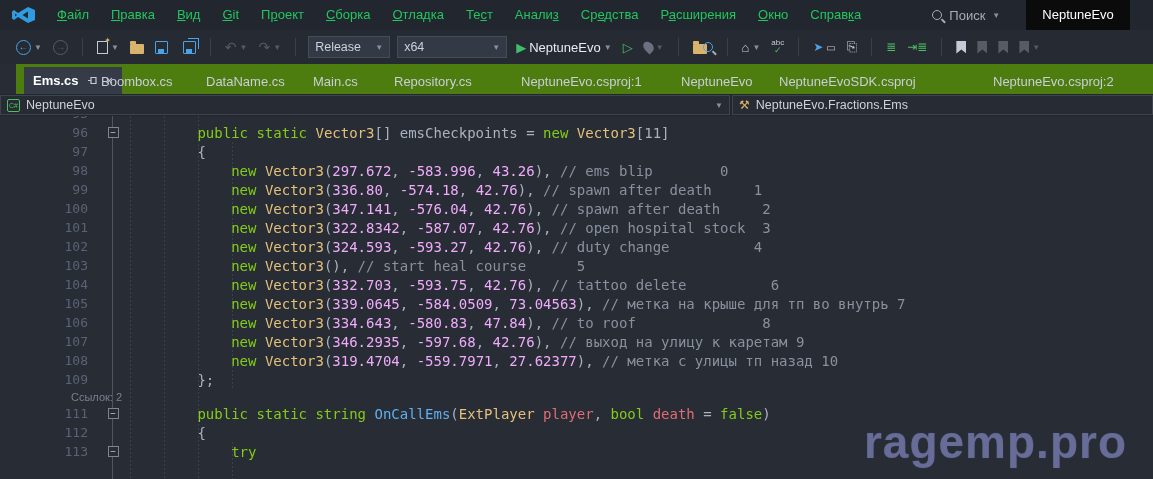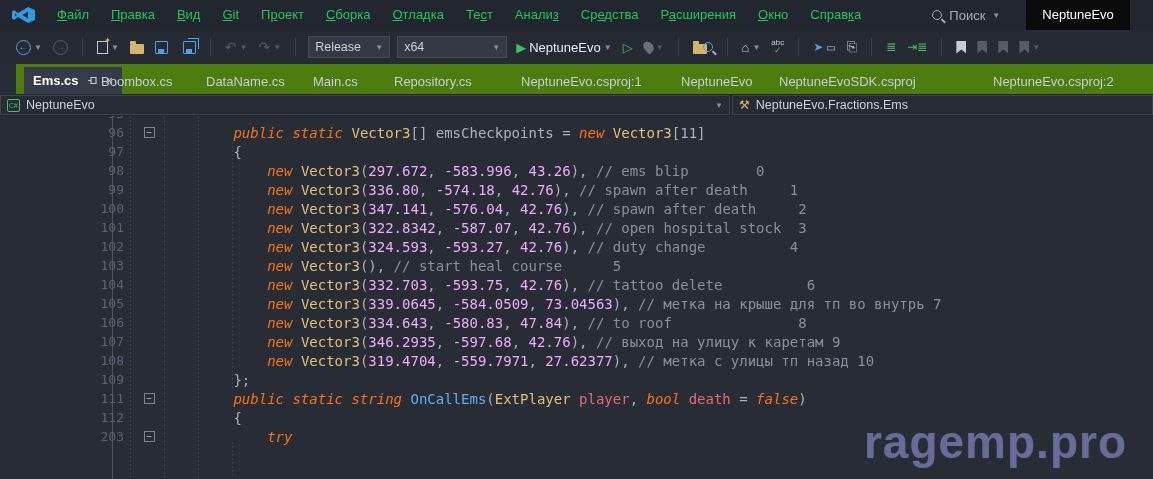--- a/index.html
+++ b/index.html
@@ -69,35 +69,35 @@
   .breadcrumb { position:absolute; left:0; top:94px; width:1153px; height:22px; background:#22262f; display:flex; }
   .crumb { border:1px solid #3e434e; background:#262b34; height:20px; margin-top:1px;
     display:flex; align-items:center; padding:0 6px; gap:6px; font-size:12.5px; color:#ccd1da; }
   .crumb.left { width:730px; }
   .crumb.right { width:421px; margin-left:2px; }
   .csharp-ic { width:13px; height:13px; border:1px solid #4ebe63; font-size:7px; color:#4ebe63;
     display:flex; align-items:center; justify-content:center; border-radius:2px; }
   .hammer-ic { color:#d8b36b; font-size:12px; }
 
   
-  .editor { position:absolute; left:0; top:116px; width:1153px; height:363px; background:#272c35; overflow:hidden;padding-left:36px; }
+  .editor { position:absolute; left:0; top:116px; width:1153px; height:363px; background:#272c35; overflow:hidden; }
   .fold-line { position:absolute; left:112px; top:0; bottom:0; width:1px; background:#4e5560; }
   .guide { position:absolute; width:1px; background-image:linear-gradient(#3b414c 50%, rgba(0,0,0,0) 50%);
     background-size:1px 4px; top:0; bottom:0; }
   .code-rows { position:relative; margin-top:-12px; }
   .row { height:19px; display:flex; align-items:center; white-space:pre; }
   .row .num { width:100px; padding-right:12px; text-align:right; color:#5a6375;
     font-family:"DejaVu Sans Mono", monospace; font-size:13px; flex:0 0 auto; }
   .row .fold { width:26px; flex:0 0 auto; display:flex; justify-content:center; }
   .foldbox { width:11px; height:11px; border:1px solid #7e8590; background:#272c35; color:#c5cbd6;
     font-size:9px; line-height:9px; text-align:center; font-family:"DejaVu Sans Mono", monospace; }
   .row .code { font-family:"DejaVu Sans Mono", monospace; font-size:14px; padding-left:4px; }
   .row.codelens { height:15px; }
   .row.codelens .code { font-family:"Liberation Sans", sans-serif; font-size:11px; color:#7a818d; padding-left:71px; }
-  .tk-kw { color:#f97316;font-style:italic; } .tk-type { color:#e5c07b; } .tk-num { color:#f0abfc; }
+  .tk-kw { color:#84cc16; } .tk-type { color:#e5c07b; } .tk-num { color:#f0abfc; }
   .tk-fn { color:#61afef; } .tk-param { color:#e06c75; } .tk-pn { color:#abb2bf; }
   .tk-pl { color:#abb2bf; } .tk-cmt { color:#8a919e; } .tk-ws { color:#abb2bf; }
 
   .watermark { position:absolute; right:26px; bottom:10px; font-size:46px; font-weight:bold;
     color:rgba(125,132,195,0.48); letter-spacing:1px; text-shadow:0 0 1px rgba(170,175,230,0.35); }
 </style>
 </head>
 <body>
 
 <div class="titlebar">
@@ -275,18 +275,19 @@
       <div class="row"><span class="num">100</span><span class="fold"></span><span class="code"><span class="tk-ws">            </span><span class="tk-kw">new </span><span class="tk-type">Vector3</span><span class="tk-pn">(</span><span class="tk-num">347.141</span><span class="tk-pn">, </span><span class="tk-num">-576.04</span><span class="tk-pn">, </span><span class="tk-num">42.76</span><span class="tk-pn">), </span><span class="tk-cmt">// spawn after death     2</span></span></div>
       <div class="row"><span class="num">101</span><span class="fold"></span><span class="code"><span class="tk-ws">            </span><span class="tk-kw">new </span><span class="tk-type">Vector3</span><span class="tk-pn">(</span><span class="tk-num">322.8342</span><span class="tk-pn">, </span><span class="tk-num">-587.07</span><span class="tk-pn">, </span><span class="tk-num">42.76</span><span class="tk-pn">), </span><span class="tk-cmt">// open hospital stock  3</span></span></div>
       <div class="row"><span class="num">102</span><span class="fold"></span><span class="code"><span class="tk-ws">            </span><span class="tk-kw">new </span><span class="tk-type">Vector3</span><span class="tk-pn">(</span><span class="tk-num">324.593</span><span class="tk-pn">, </span><span class="tk-num">-593.27</span><span class="tk-pn">, </span><span class="tk-num">42.76</span><span class="tk-pn">), </span><span class="tk-cmt">// duty change          4</span></span></div>
       <div class="row"><span class="num">103</span><span class="fold"></span><span class="code"><span class="tk-ws">            </span><span class="tk-kw">new </span><span class="tk-type">Vector3</span><span class="tk-pn">(), </span><span class="tk-cmt">// start heal course      5</span></span></div>
       <div class="row"><span class="num">104</span><span class="fold"></span><span class="code"><span class="tk-ws">            </span><span class="tk-kw">new </span><span class="tk-type">Vector3</span><span class="tk-pn">(</span><span class="tk-num">332.703</span><span class="tk-pn">, </span><span class="tk-num">-593.75</span><span class="tk-pn">, </span><span class="tk-num">42.76</span><span class="tk-pn">), </span><span class="tk-cmt">// tattoo delete          6</span></span></div>
       <div class="row"><span class="num">105</span><span class="fold"></span><span class="code"><span class="tk-ws">            </span><span class="tk-kw">new </span><span class="tk-type">Vector3</span><span class="tk-pn">(</span><span class="tk-num">339.0645</span><span class="tk-pn">, </span><span class="tk-num">-584.0509</span><span class="tk-pn">, </span><span class="tk-num">73.04563</span><span class="tk-pn">), </span><span class="tk-cmt">// метка на крыше для тп во внутрь 7</span></span></div>
       <div class="row"><span class="num">106</span><span class="fold"></span><span class="code"><span class="tk-ws">            </span><span class="tk-kw">new </span><span class="tk-type">Vector3</span><span class="tk-pn">(</span><span class="tk-num">334.643</span><span class="tk-pn">, </span><span class="tk-num">-580.83</span><span class="tk-pn">, </span><span class="tk-num">47.84</span><span class="tk-pn">), </span><span class="tk-cmt">// to roof               8</span></span></div>
       <div class="row"><span class="num">107</span><span class="fold"></span><span class="code"><span class="tk-ws">            </span><span class="tk-kw">new </span><span class="tk-type">Vector3</span><span class="tk-pn">(</span><span class="tk-num">346.2935</span><span class="tk-pn">, </span><span class="tk-num">-597.68</span><span class="tk-pn">, </span><span class="tk-num">42.76</span><span class="tk-pn">), </span><span class="tk-cmt">// выход на улицу к каретам 9</span></span></div>
       <div class="row"><span class="num">108</span><span class="fold"></span><span class="code"><span class="tk-ws">            </span><span class="tk-kw">new </span><span class="tk-type">Vector3</span><span class="tk-pn">(</span><span class="tk-num">319.4704</span><span class="tk-pn">, </span><span class="tk-num">-559.7971</span><span class="tk-pn">, </span><span class="tk-num">27.62377</span><span class="tk-pn">), </span><span class="tk-cmt">// метка с улицы тп назад 10</span></span></div>
       <div class="row"><span class="num">109</span><span class="fold"></span><span class="code"><span class="tk-ws">        </span><span class="tk-pn">};</span></span></div>
+      <div class="row codelens"><span class="code">Ссылок: 2</span></div>
       <div class="row"><span class="num">111</span><span class="fold"><span class="foldbox">−</span></span><span class="code"><span class="tk-ws">        </span><span class="tk-kw">public static string </span><span class="tk-fn">OnCallEms</span><span class="tk-pn">(</span><span class="tk-type">ExtPlayer</span><span class="tk-pl"> </span><span class="tk-param">player</span><span class="tk-pn">, </span><span class="tk-kw">bool</span><span class="tk-pl"> </span><span class="tk-param">death</span><span class="tk-pn"> = </span><span class="tk-kw">false</span><span class="tk-pn">)</span></span></div>
       <div class="row"><span class="num">112</span><span class="fold"></span><span class="code"><span class="tk-ws">        </span><span class="tk-pn">{</span></span></div>
-      <div class="row"><span class="num">203</span><span class="fold"><span class="foldbox">−</span></span><span class="code"><span class="tk-ws">            </span><span class="tk-kw">try</span></span></div>
+      <div class="row"><span class="num">113</span><span class="fold"><span class="foldbox">−</span></span><span class="code"><span class="tk-ws">            </span><span class="tk-kw">try</span></span></div>
     </div>
   <div class="watermark">ragemp.pro</div>
 </div>
 
 </body></html>

